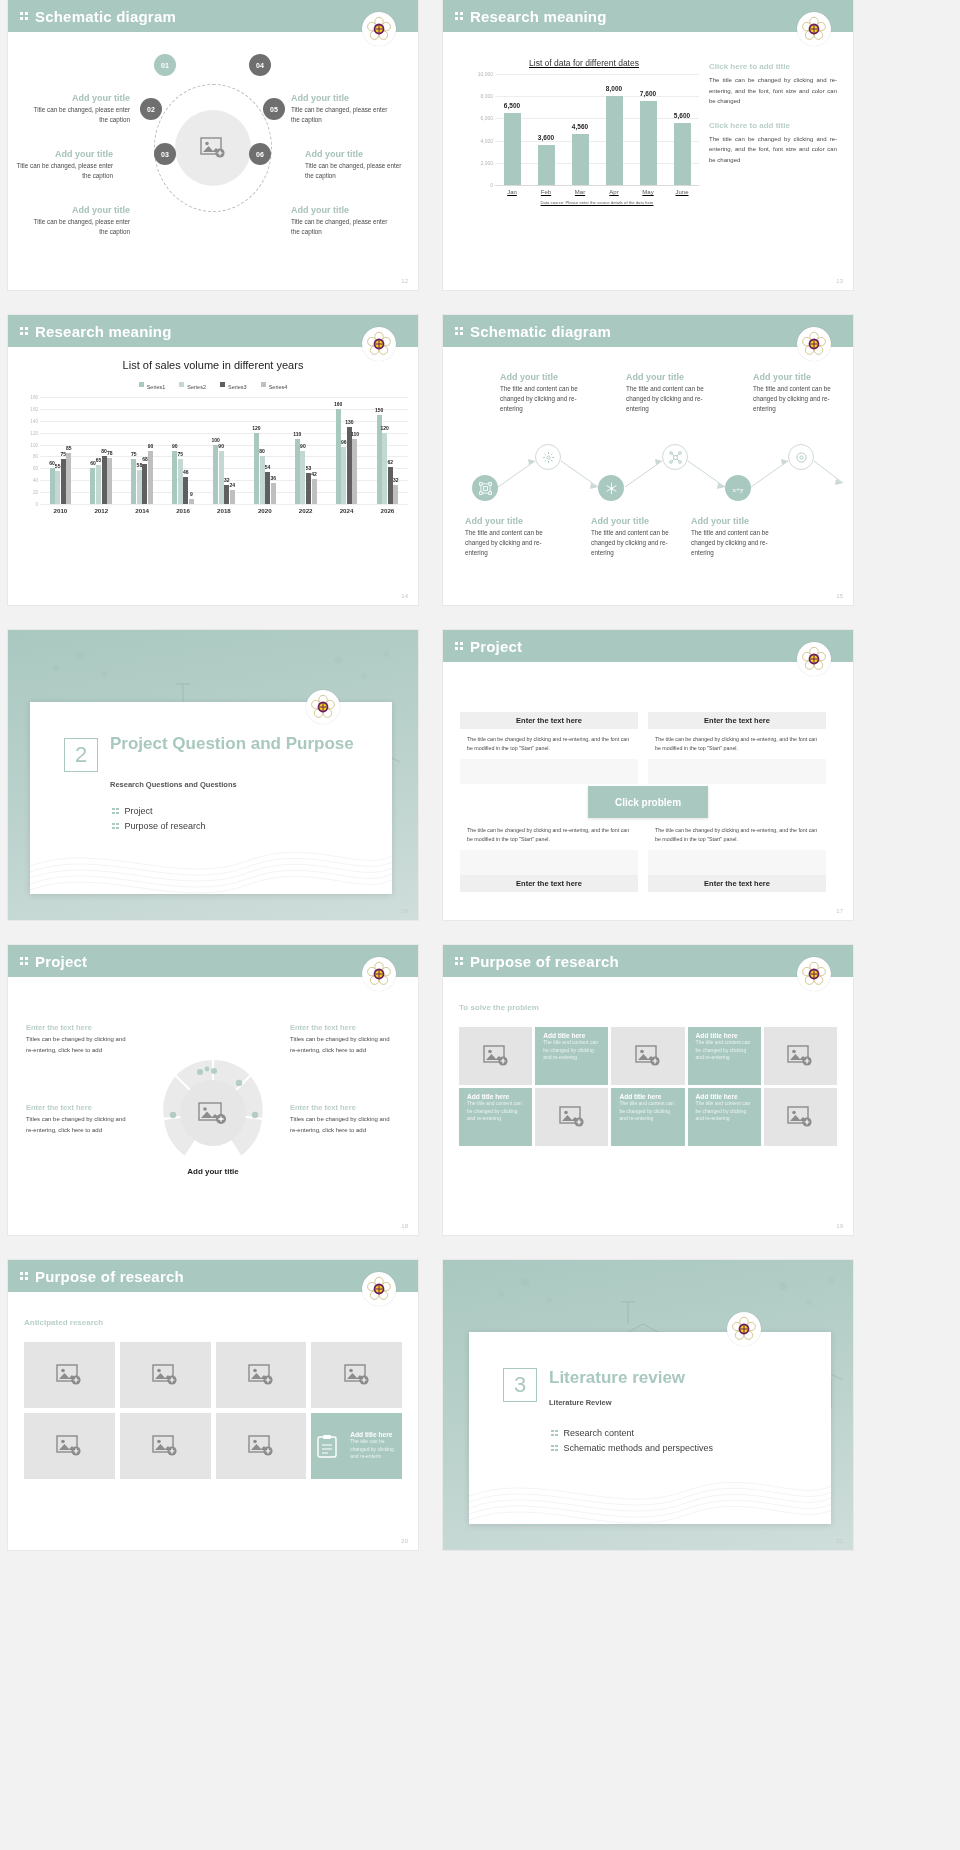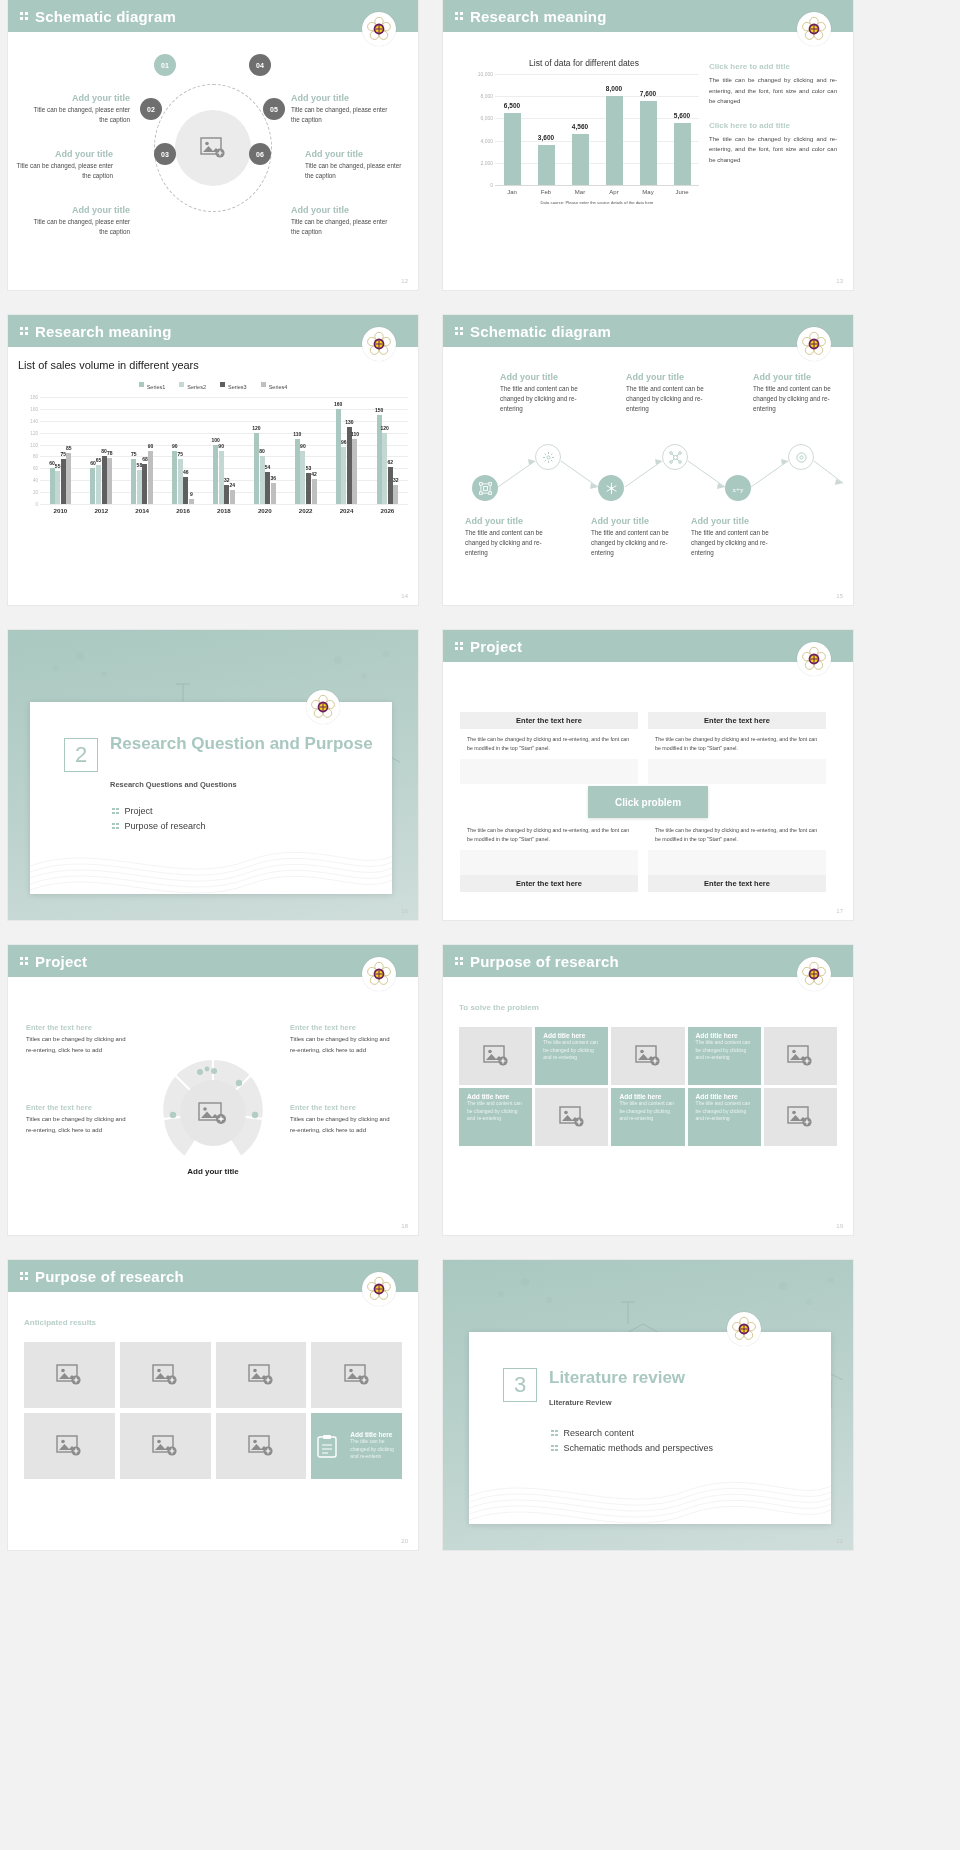--- a/index.html
+++ b/index.html
@@ -71,41 +71,41 @@
     position:absolute; width:22px; height:22px; border-radius:50%;
     background:#6f6f6f; color:#fff; font-size:7px; font-weight:bold;
     display:flex; align-items:center; justify-content:center;
     z-index:3;
   }
   .s1-node.accent { background:#a9c8c0; }
   .s1-txt { position:absolute; width:105px; }
   .s1-txt.r { text-align:right; }
 
   
-  .chart2 { position:absolute; left:26px; top:58px; width:230px; height:185px; }
+  .chart2 { position:absolute; left:26px; top:58px; width:230px; height:185px;text-decoration:underline; }
   .chart2 .c-title { text-align:center; font-size:8.5px; color:#333; margin-bottom:6px; }
   .c2-plot { position:relative; height:112px; margin-left:26px; border-bottom:1px solid #d9d9d9; }
   .c2-grid { position:absolute; inset:0; }
   .c2-grid div { position:absolute; left:0; right:0; border-top:1px solid #ededed; }
   .c2-ylab { position:absolute; left:-26px; width:24px; text-align:right; font-size:5px; color:#b5b5b5; transform:translateY(-50%); }
   .c2-bars { position:absolute; inset:0; display:flex; align-items:flex-end; justify-content:space-around; }
   .c2-bar { width:17px; background:#a9c8c0; position:relative; }
   .c2-bar span { position:absolute; top:-11px; left:50%; transform:translateX(-50%); font-size:6.5px; font-weight:bold; color:#1f1f1f; white-space:nowrap; }
   .c2-xlabs { display:flex; justify-content:space-around; margin-left:26px; margin-top:3px; }
   .c2-xlabs span { font-size:6px; color:#555; width:17px; text-align:center; }
   .c2-src { margin-left:26px; text-align:center; font-size:4.2px; color:#555; margin-top:5px; }
 
   .side2 { position:absolute; right:16px; top:62px; width:128px; }
   .side2 .blk { margin-bottom:14px; }
   .side2 .bh { color:#b9cfc9; font-size:8px; font-weight:bold; margin-bottom:4px; }
   .side2 .bb { color:#4a4a4a; font-size:6px; line-height:1.75; text-align:justify; }
 
   
   .chart3 { position:absolute; left:10px; top:44px; right:10px; bottom:18px; }
-  .chart3 .c-title { font-size:11px; color:#222; margin-bottom:4px; }
+  .chart3 .c-title { text-align:center; font-size:11px; color:#222; margin-bottom:4px; }
   .c3-legend { display:flex; justify-content:center; gap:14px; margin-bottom:4px; }
   .c3-legend i { display:inline-block; width:5px; height:5px; margin-right:3px; vertical-align:middle; }
   .c3-legend span { font-size:5.5px; color:#4a4a4a; }
   .c3-plot { position:relative; height:108px; margin-left:22px; border-bottom:1px solid #cfcfcf; }
   .c3-grid div { position:absolute; left:0; right:0; border-top:1px solid #ededed; }
   .c3-ylab { position:absolute; left:-22px; width:20px; text-align:right; font-size:4.6px; color:#bdbdbd; transform:translateY(-50%); }
   .c3-groups { position:absolute; inset:0; display:flex; align-items:flex-end; justify-content:space-around; }
   .c3-grp { display:flex; align-items:flex-end; gap:.6px; height:100%; }
   .c3-b { width:5px; position:relative; }
   .c3-b b { position:absolute; top:-8px; left:50%; transform:translateX(-50%); font-size:5px; font-weight:bold; color:#1f1f1f; }
@@ -687,21 +687,21 @@
             <circle cx="72" cy="26" r="4"></circle>
             <circle cx="96" cy="44" r="3"></circle>
           <circle cx="330" cy="30" r="4"></circle>
             <circle cx="356" cy="46" r="3"></circle>
             <circle cx="378" cy="24" r="3"></circle>
         </g>
       </svg>
     </div>
     <div class="div-card">
       <div class="num-box">2</div>
-      <div class="div-title">Research Question and Purpose</div>
+      <div class="div-title">Project Question and Purpose</div>
       <div class="div-sub" style="top:78px">Research Questions and Questions</div>
       <ul class="div-list" style="top:104px">
         <li>
             <span class="dots">
               <i></i>
               <i></i>
               <i></i>
               <i></i>
             </span>
             <span>Project</span>
@@ -1002,21 +1002,21 @@
             <circle cx="8.5" cy="19.2" r="4.2"></circle>
             <circle cx="5.8" cy="10.6" r="4.2"></circle>
           </g>
           <circle cx="13" cy="13" r="5.4" fill="#6b1f5e"></circle>
           <circle cx="13" cy="13" r="3.6" fill="#f3d21a"></circle>
           <g stroke="#6b1f5e" stroke-width="1">
             <path d="M13 9.6v6.8M9.7 13h6.6"></path>
           </g>
         </svg>
     </div>
-    <div class="sub-lbl" style="left:16px;top:58px">Anticipated results</div>
+    <div class="sub-lbl" style="left:16px;top:58px">Anticipated research</div>
     <div class="tiles" id="tiles9" style="left:16px;top:82px;width:378px;grid-template-columns:repeat(4,1fr);grid-template-rows:66px 66px;gap:5px">
         <div class="tile">
           <span>
             <svg width="26" height="22" viewBox="0 0 26 22">
               <rect x="1" y="1" width="20" height="16" fill="none" stroke="#8c8c8c" stroke-width="1.4"></rect>
               <circle cx="7" cy="6.5" r="1.8" fill="#8c8c8c"></circle>
               <path d="M3 15l5.5-6 4.5 5 3-3 4 4z" fill="#8c8c8c"></path>
               <circle cx="20" cy="16" r="4.6" fill="#8c8c8c"></circle>
               <path d="M20 13.6v4.8M17.6 16h4.8" stroke="#fff" stroke-width="1.2"></path>
             </svg>

